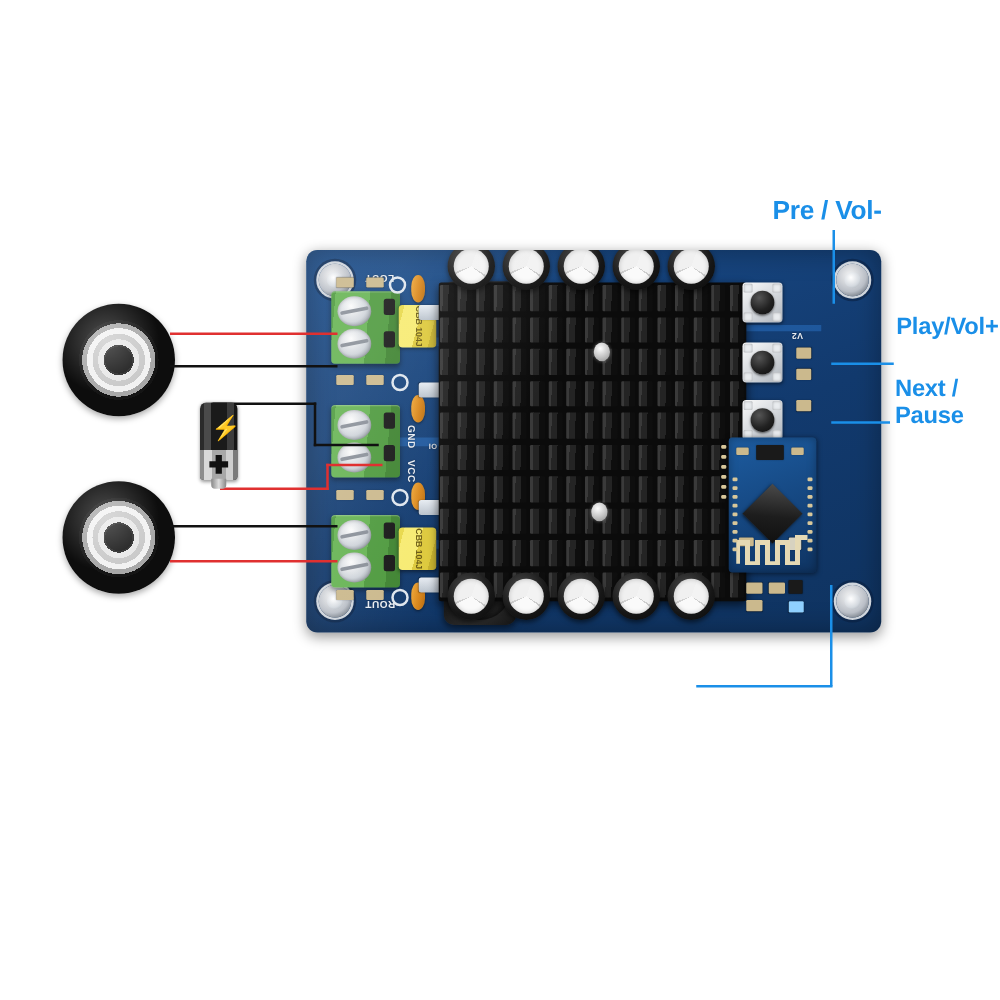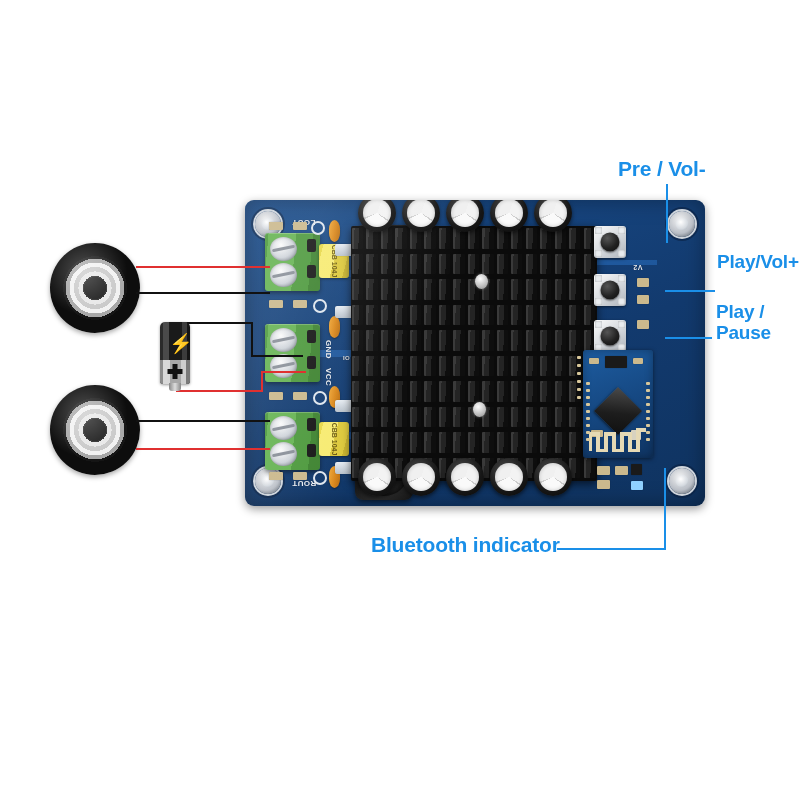--- a/index.html
+++ b/index.html
@@ -558,19 +558,18 @@
 
   <div class="lead h" style="left:665px;top:337px;width:47px;"></div>
 
   <div class="lead h" style="left:557px;top:548px;width:109px;"></div>
   <div class="lead v" style="left:664px;top:468px;height:81px;"></div>
 
   <div class="anno" style="left:618px;top:158px;font-size:21px;">Pre / Vol-</div>
 
   <div class="anno" style="left:717px;top:252px;font-size:19px;">Play/Vol+</div>
 
-  <div class="anno" style="left:716px;top:302px;font-size:19px;">Play /
+  <div class="anno" style="left:716px;top:302px;font-size:19px;">Next /
 Pause</div>
 
-  <div class="anno" style="left:371px;top:534px;font-size:21px;">Bluetooth indicator</div>
 
 
 </div>
 
 </body></html>

